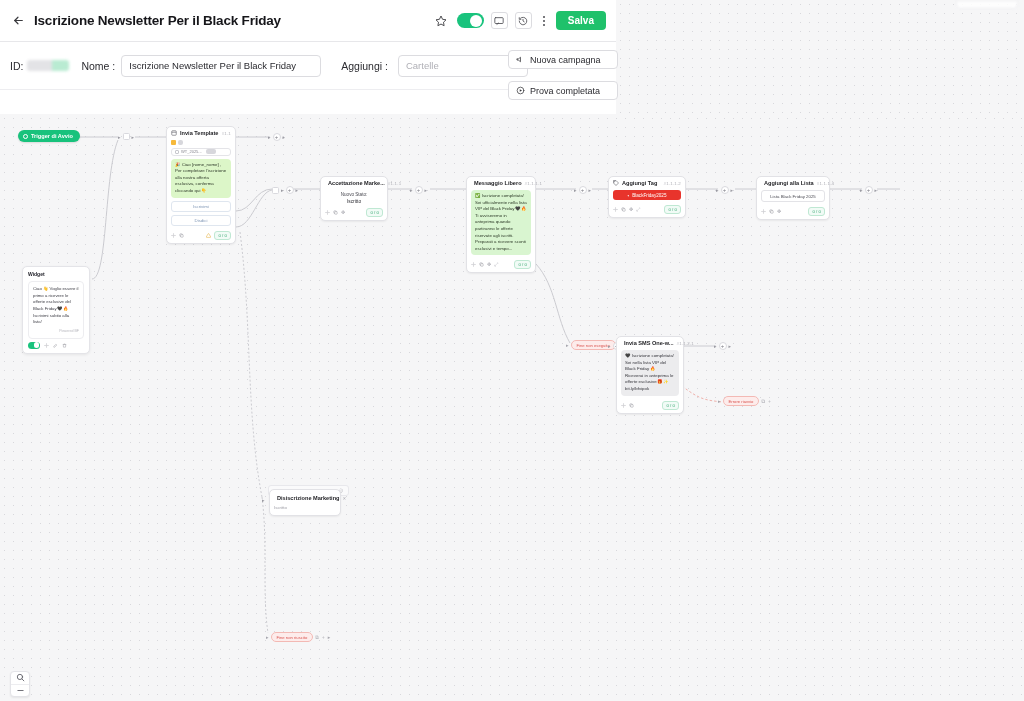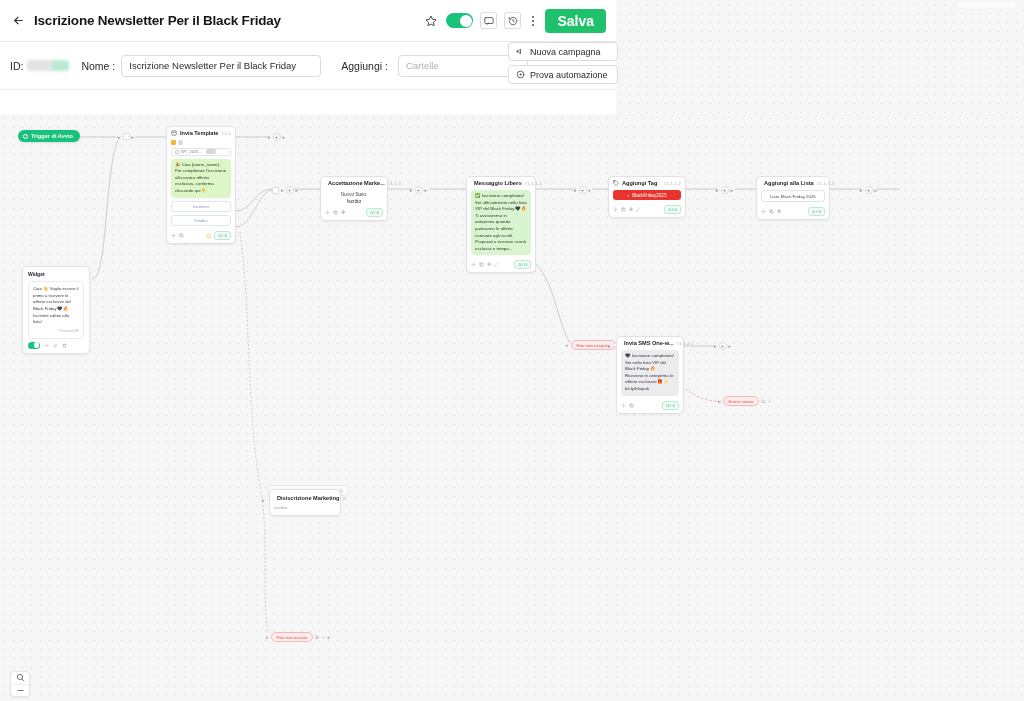--- a/index.html
+++ b/index.html
@@ -43,21 +43,21 @@
     width: 12px; height: 12px; border-radius: 50%; background: #fff;
   }
   .square-btn {
     width: 17px; height: 17px; border: 1px solid #dcdce0; border-radius: 3px;
     background:#fff; display:flex; align-items:center; justify-content:center; cursor:pointer;
   }
   .kebab { width: 10px; height: 17px; display:flex; flex-direction:column; align-items:center;
            justify-content:center; gap:2px; cursor:pointer; }
   .kebab i { width:2px; height:2px; border-radius:50%; background:#4b4b50; display:block; }
   .save-btn {
-    background: #1fc16b; color: #fff; font-size: 14px; font-weight: 600;
+    background: #1fc16b; color: #fff; font-size: 10px; font-weight: 600;
     border: none; border-radius: 4px; padding: 4px 12px; cursor: pointer;
     font-family: "Liberation Sans", sans-serif;
   }
 
   
   .subbar {
     position: absolute; top: 42px; left: 0; width: 616px; height: 48px;
     background: #ffffff; border-bottom: 1px solid #ededf0;
     display: flex; align-items: center; padding: 0 10px;
   }
@@ -79,21 +79,21 @@
   }
   .select-input .chev { position:absolute; right:7px; top:50%; transform: translateY(-50%);
                         color:#b9b9bf; font-size:8px; }
   .right-actions {
     position: absolute; top: 42px; right: 406px; width: 110px;
     display: flex; flex-direction: column; gap: 4px;
   }
   .pill-btn {
     height: 19px; border: 1px solid #dcdce0; border-radius: 4px; background:#fff;
     display:flex; align-items:center; gap:5px; padding: 0 7px;
-    font-size: 9px; color:#2b2b30; cursor:pointer; white-space: nowrap;
+    font-size: 9px; color:#2b2b30; cursor:pointer; white-space: nowrap; margin-top: 8px;
   }
   .pill-btn svg { flex: 0 0 auto; }
 
   
   .warnbar {
     position: absolute; top: 90px; left: 0; width: 616px; height: 24px;
     background: #fdf8ec; border-bottom: 1px solid #f2e7cf;
     display: flex; align-items: center; gap: 6px; padding: 0 12px;
     font-size: 9.5px; color: #3a342b;
   }
@@ -307,21 +307,21 @@
       <svg width="9" height="9" viewBox="0 0 24 24" fill="none" stroke="#3b3b3f" stroke-width="2" stroke-linecap="round" stroke-linejoin="round">
           <path d="M3 11v2a1 1 0 0 0 1 1h3l5 4V6L7 10H4a1 1 0 0 0-1 1z"></path>
         </svg>
       <span>Nuova campagna</span>
     </div>
     <div class="pill-btn">
       <svg width="9" height="9" viewBox="0 0 24 24" fill="none" stroke="#3b3b3f" stroke-width="2" stroke-linecap="round" stroke-linejoin="round">
           <circle cx="12" cy="12" r="9"></circle>
           <polygon points="10 8.5 16 12 10 15.5" fill="#3b3b3f" stroke="none"></polygon>
         </svg>
-      <span>Prova automazione</span>
+      <span>Prova completata</span>
     </div>
   </div>
 
 
   <div class="canvas">
 
     <svg class="wires">
 
       <path d="M72,23 L118,23" stroke="#c6c6cc" stroke-width="0.9" fill="none"></path>
       <path d="M135,23 L166,23" stroke="#c6c6cc" stroke-width="0.9" fill="none"></path>

